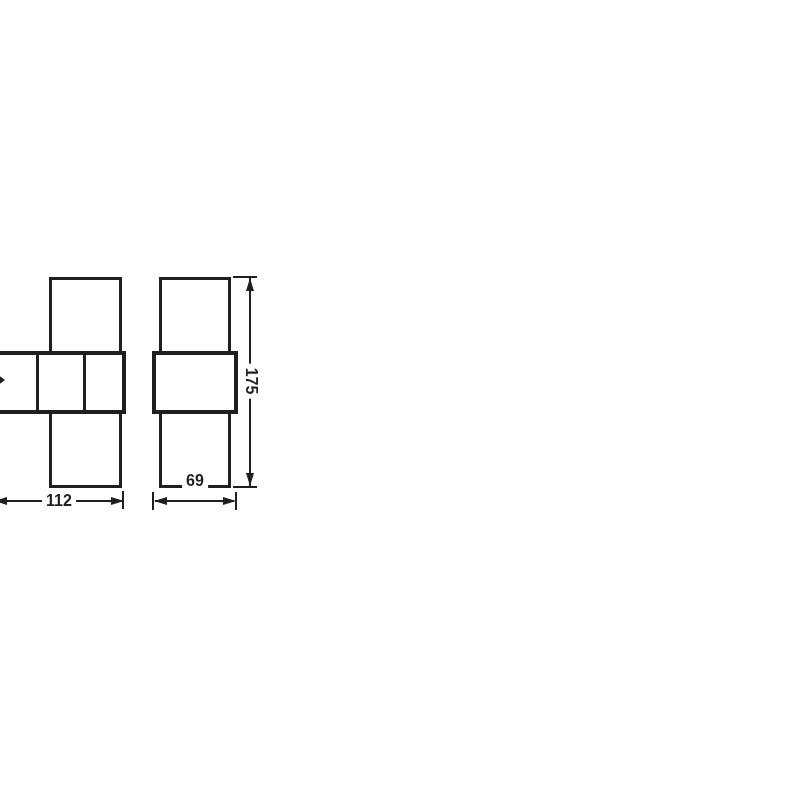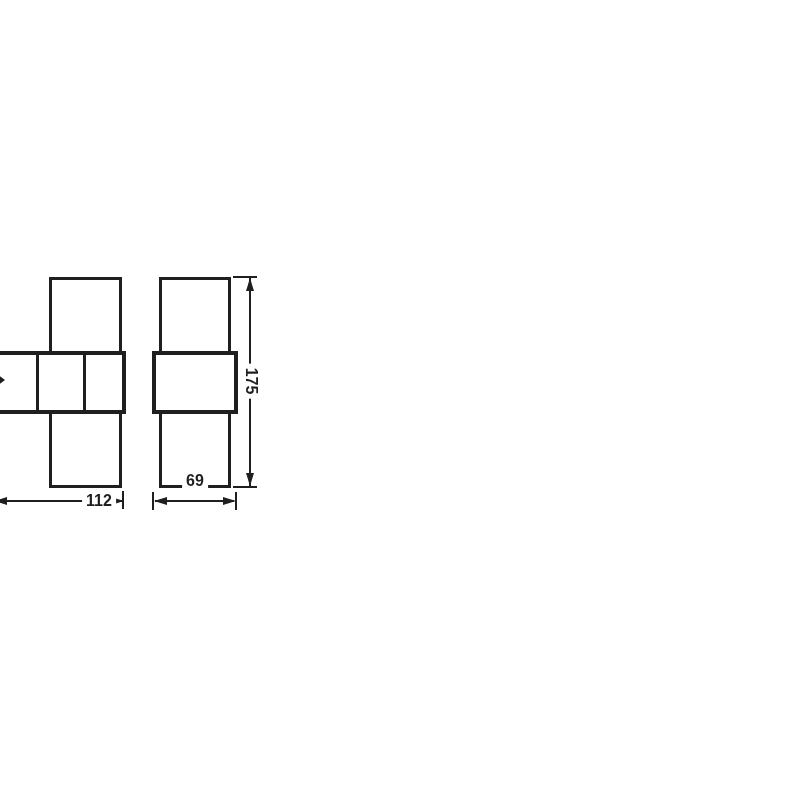--- a/index.html
+++ b/index.html
@@ -77,21 +77,21 @@
     <div class="box" style="left:159px;top:277px;width:72px;height:78px;"></div>
     <div class="box" style="left:159px;top:410px;width:72px;height:78px;"></div>
     <div class="box thick" style="left:152px;top:351px;width:86px;height:63px;"></div>
   </div>
 
   <div style="left:0;top:0;width:0;height:0;">
     <div class="dline-h" style="left:-6px;top:500px;width:130px;"></div>
     <div class="arr left" style="left:-6px;top:497px;"></div>
     <div class="arr right" style="left:111px;top:497px;"></div>
     <div class="tick-v" style="left:122px;top:491px;"></div>
-    <div class="dim-label" style="left:59px;top:501px;margin-left:40px;">112</div>
+    <div class="dim-label" style="left:59px;top:501px;">112</div>
   </div>
 
   <div style="left:0;top:0;width:0;height:0;">
     <div class="tick-v" style="left:152px;top:492px;"></div>
     <div class="tick-v" style="left:235px;top:492px;"></div>
     <div class="dline-h" style="left:155px;top:500px;width:79px;"></div>
     <div class="arr left" style="left:154px;top:497px;"></div>
     <div class="arr right" style="left:223px;top:497px;"></div>
     <div class="dim-label" style="left:195px;top:481px;">69</div>
   </div>

